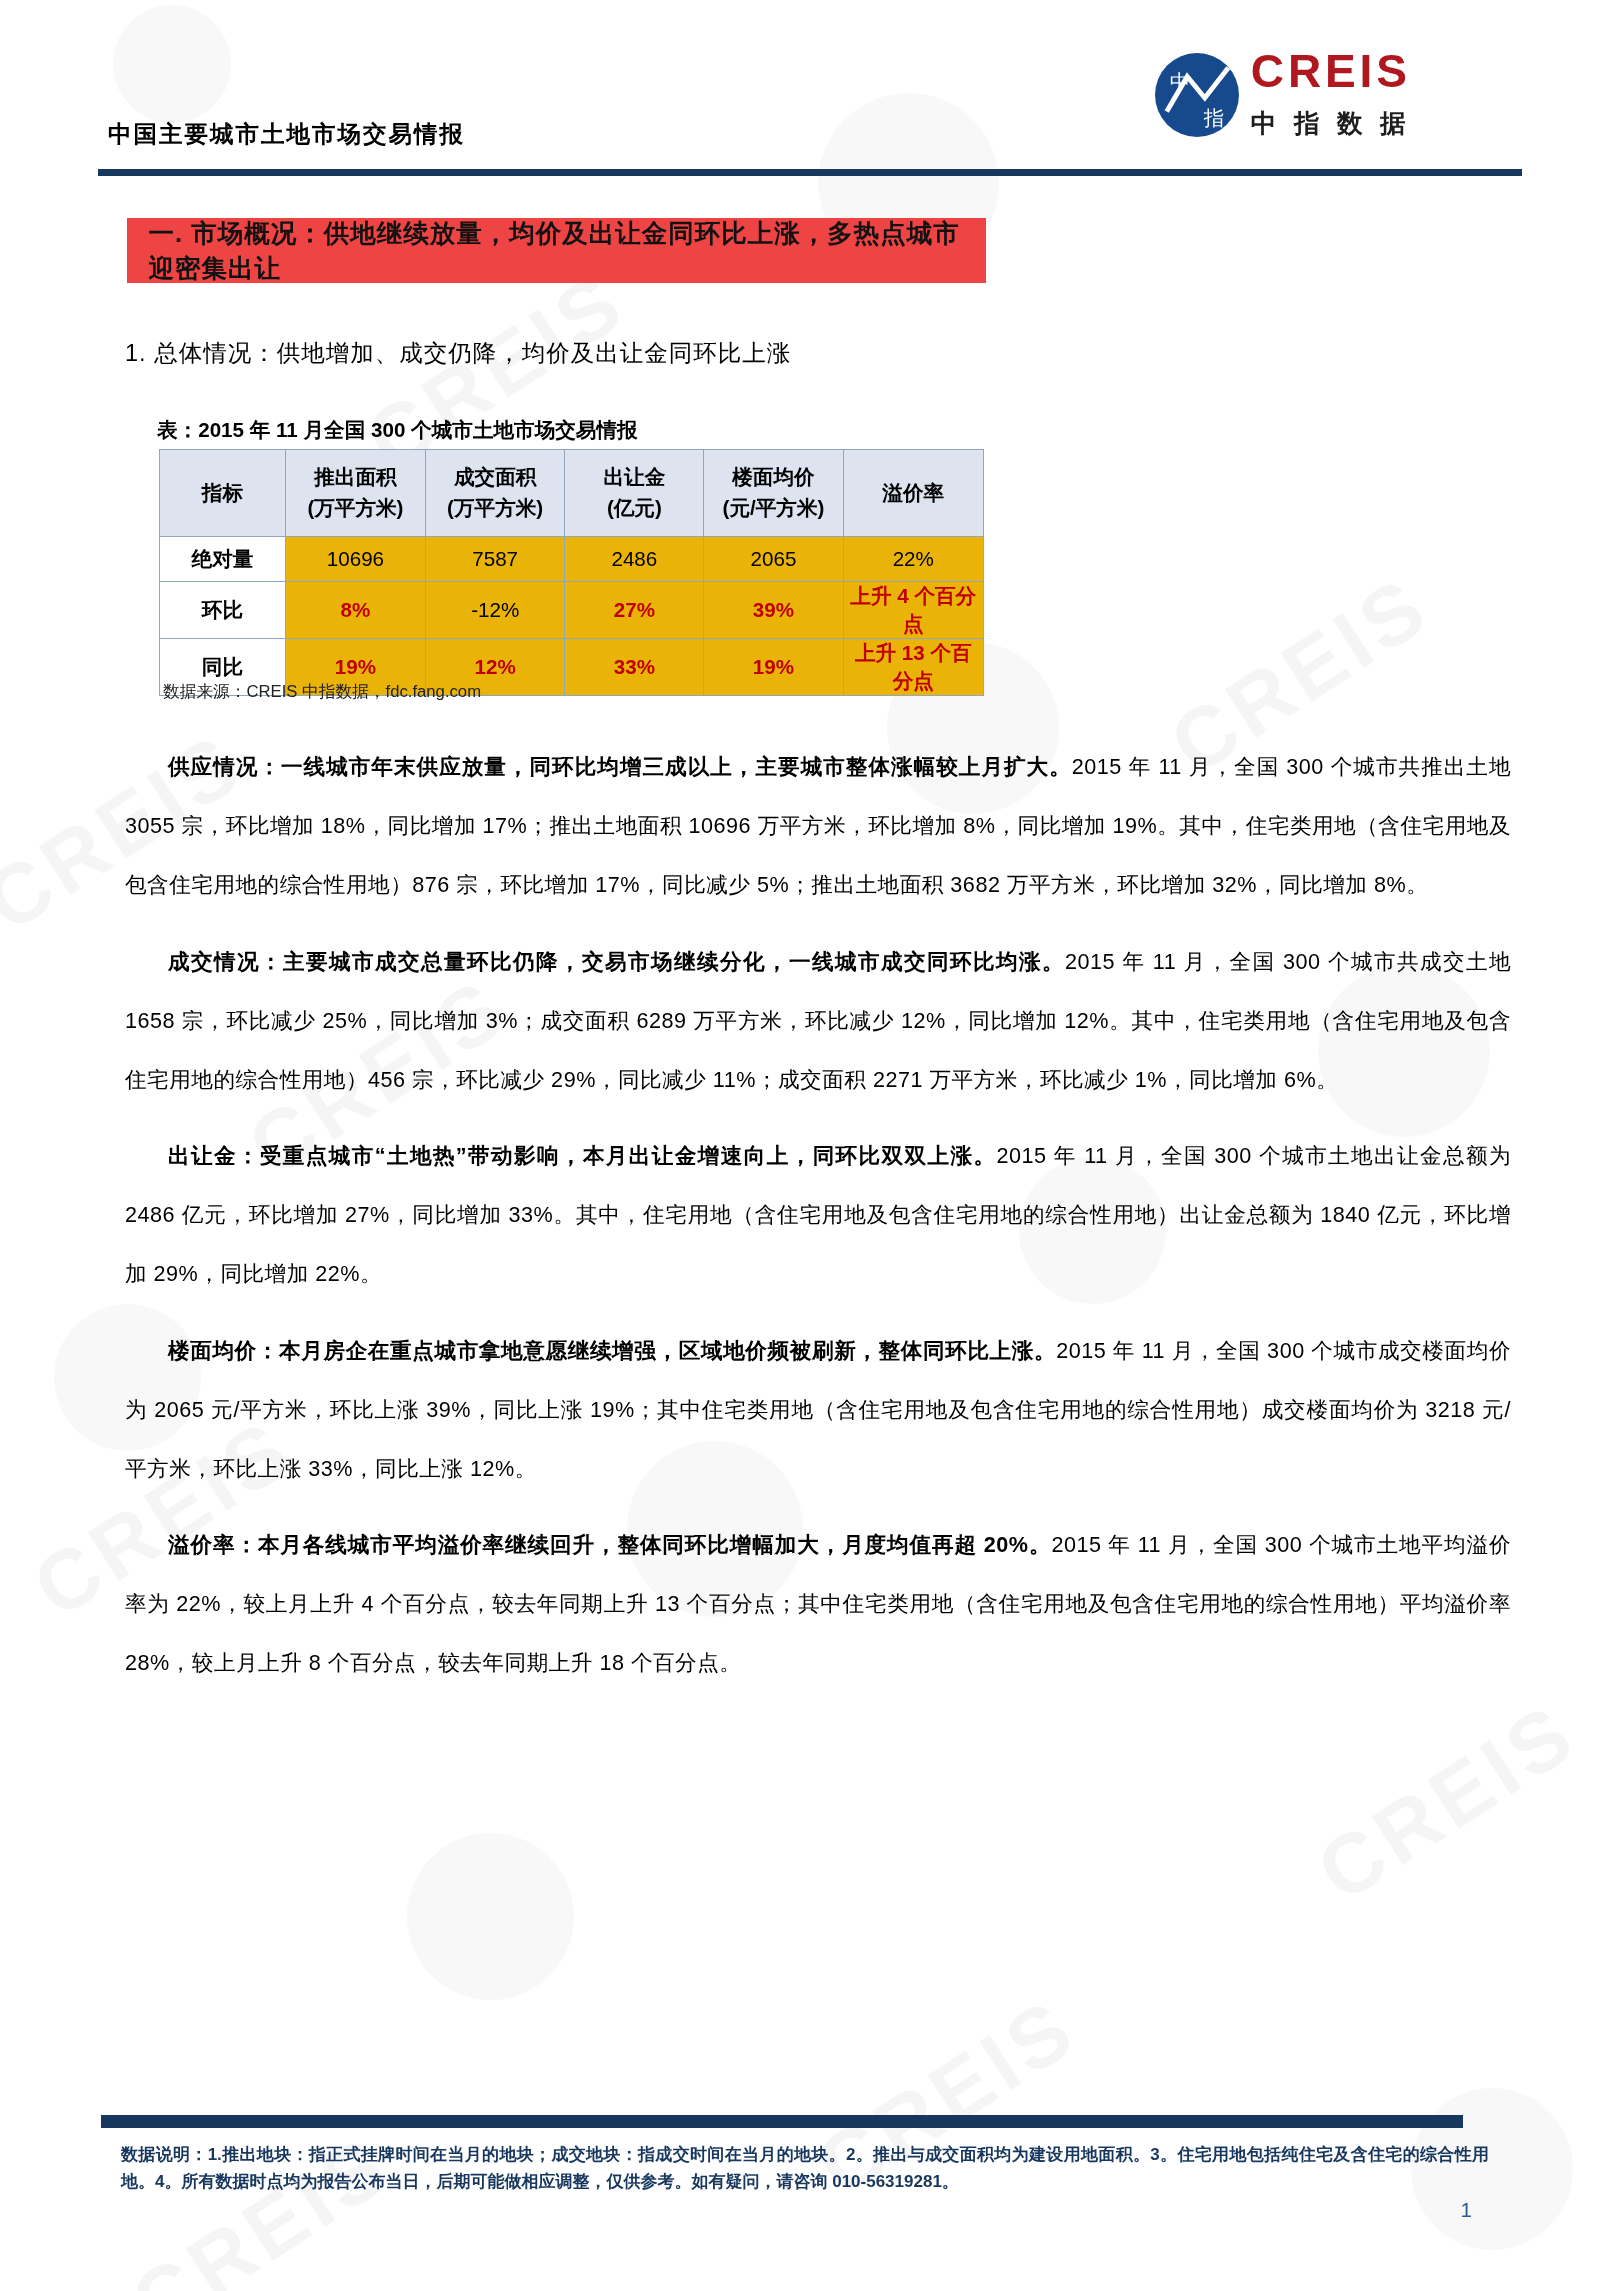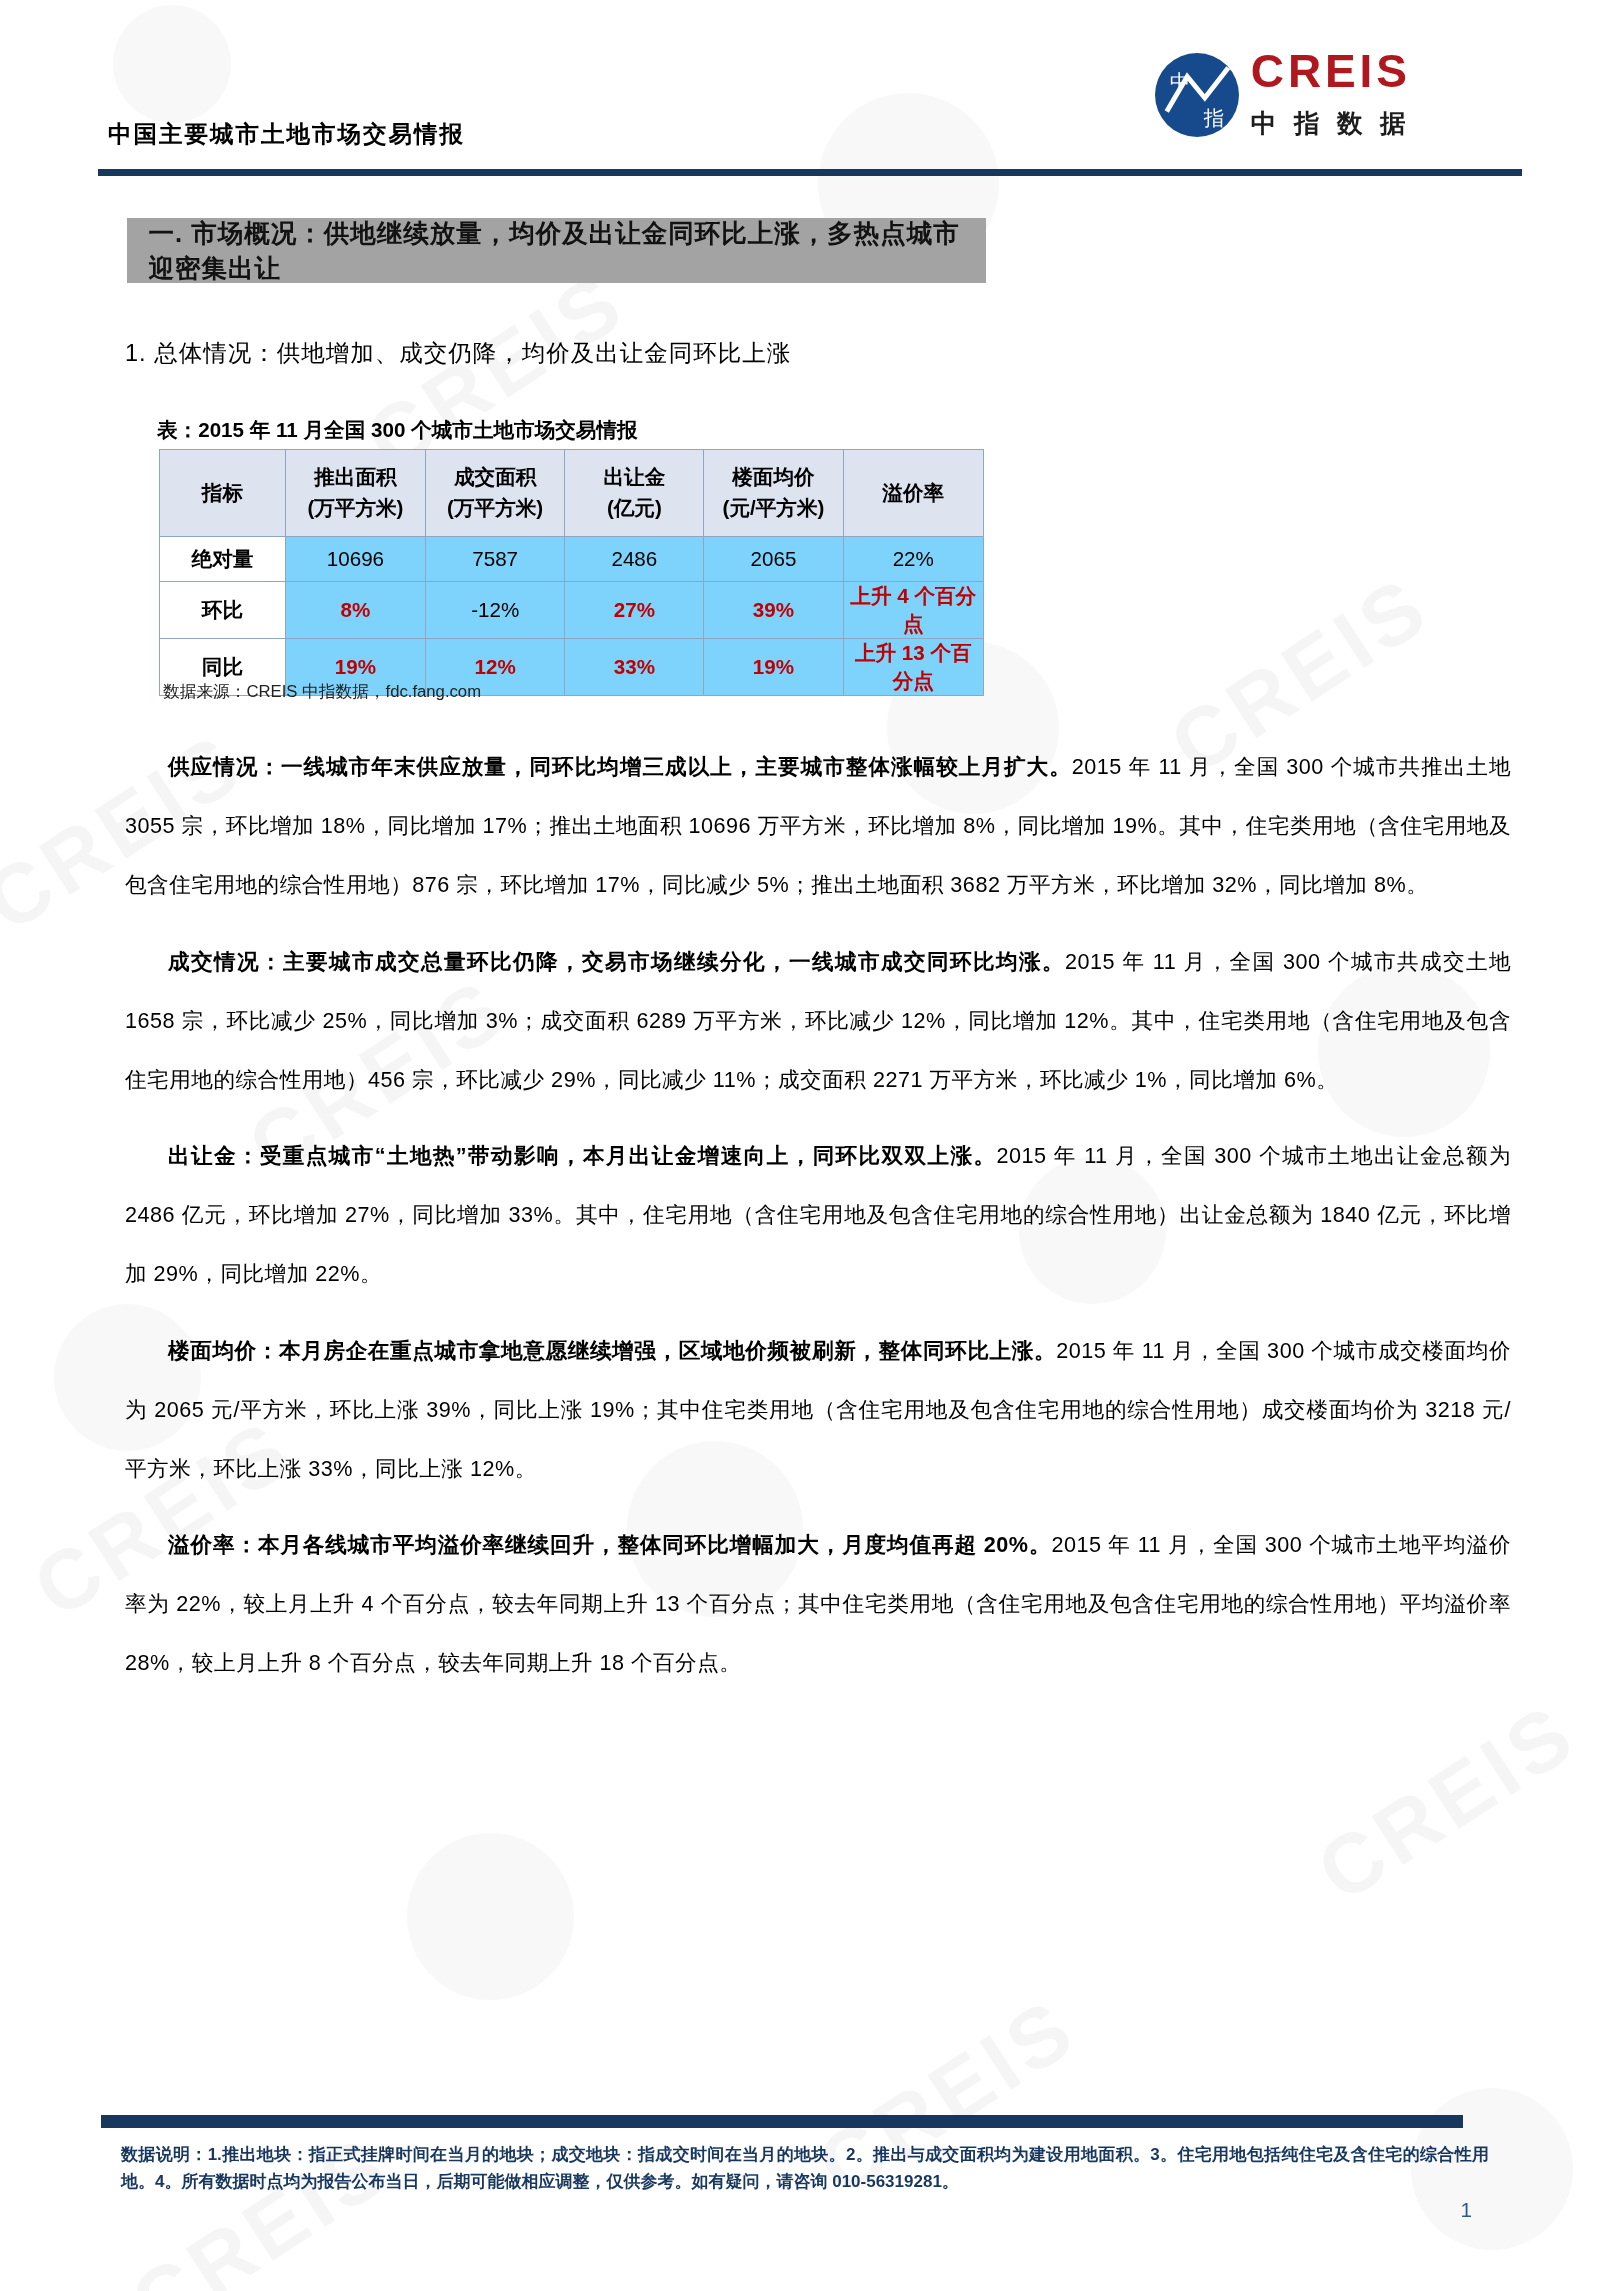--- a/index.html
+++ b/index.html
@@ -21,29 +21,29 @@
                  background:#17375e; z-index:2; }
   .logo { position:absolute; left:1155px; top:49px; display:flex; align-items:center; z-index:2; }
   .logo-badge { width:84px; height:84px; flex:0 0 auto; }
   .logo-textcol { margin-left:11.8px; }
   .logo-brand { font-size:46px; line-height:45px; font-weight:800; letter-spacing:3.9px;
                 color:#b0181f; font-family:"Liberation Sans","DejaVu Sans",sans-serif; }
   .logo-sub { font-size:25.5px; font-weight:700; color:#1d1d1d; letter-spacing:17.6px;
               margin-top:12px; white-space:nowrap; }
   
   .banner { position:absolute; left:127px; top:218px; width:859px; height:65px;
-            background:#a3a3a3; display:flex; align-items:center; z-index:1; }
+            background:#ef4444; display:flex; align-items:center; z-index:1; }
   .banner span { font-size:25.5px; font-weight:700; color:#121212; padding-left:21.6px;
                  letter-spacing:1px; }
   .section-title { position:absolute; left:125px; top:337px; font-size:23.5px; font-weight:400;
                    letter-spacing:1px; z-index:1; }
   
   .table-caption { position:absolute; left:157px; top:416px; font-size:20.6px; font-weight:700; z-index:1; }
   table.market { position:absolute; left:159px; top:449px; width:825px; border-collapse:collapse;
-                 z-index:1; background:#7dd3fc;padding-left:36px; }
+                 z-index:1; background:#eab308;padding-left:36px; }
   table.market th, table.market td {
     border:1px solid #8fa5c2; text-align:center; vertical-align:middle;
     font-size:20.6px; padding:0 3.9px;
   }
   table.market thead th { background:#dde4f0; font-weight:700; height:86px; line-height:1.5; }
   table.market tbody tr { height:45px; }
   table.market tbody th { font-weight:700; background:#fff; }
   table.market td.red { color:#c00000; font-weight:700; }
   .col-indicator { width:127px; }
   .col-mid { width:139px; }

